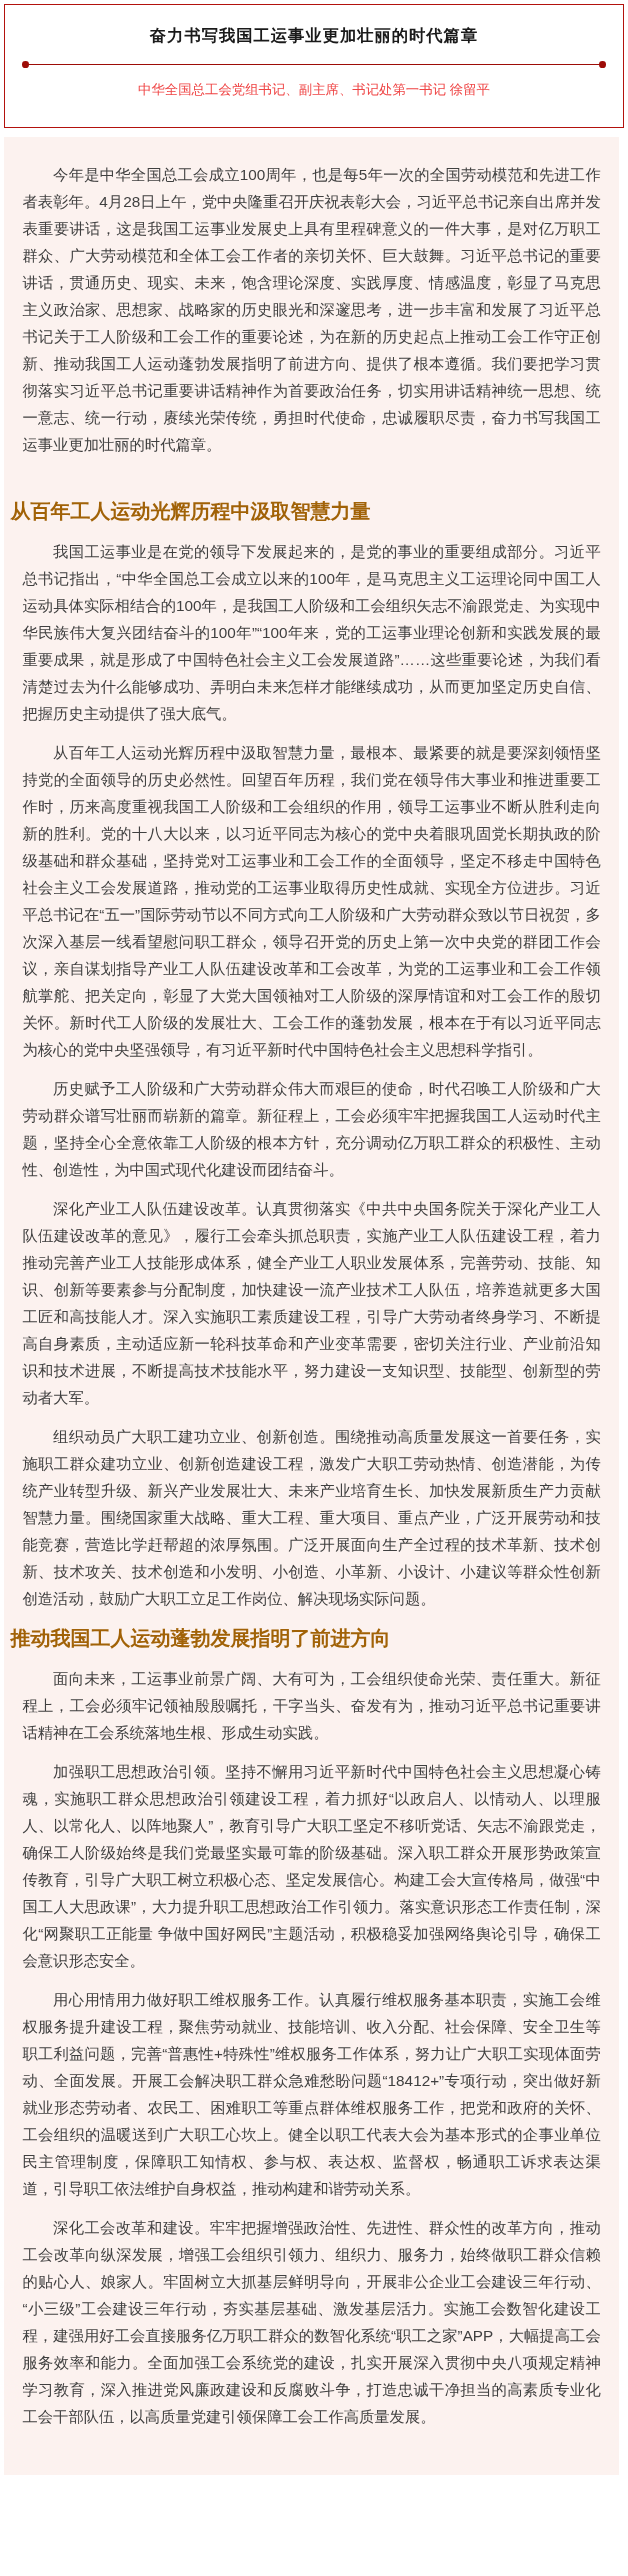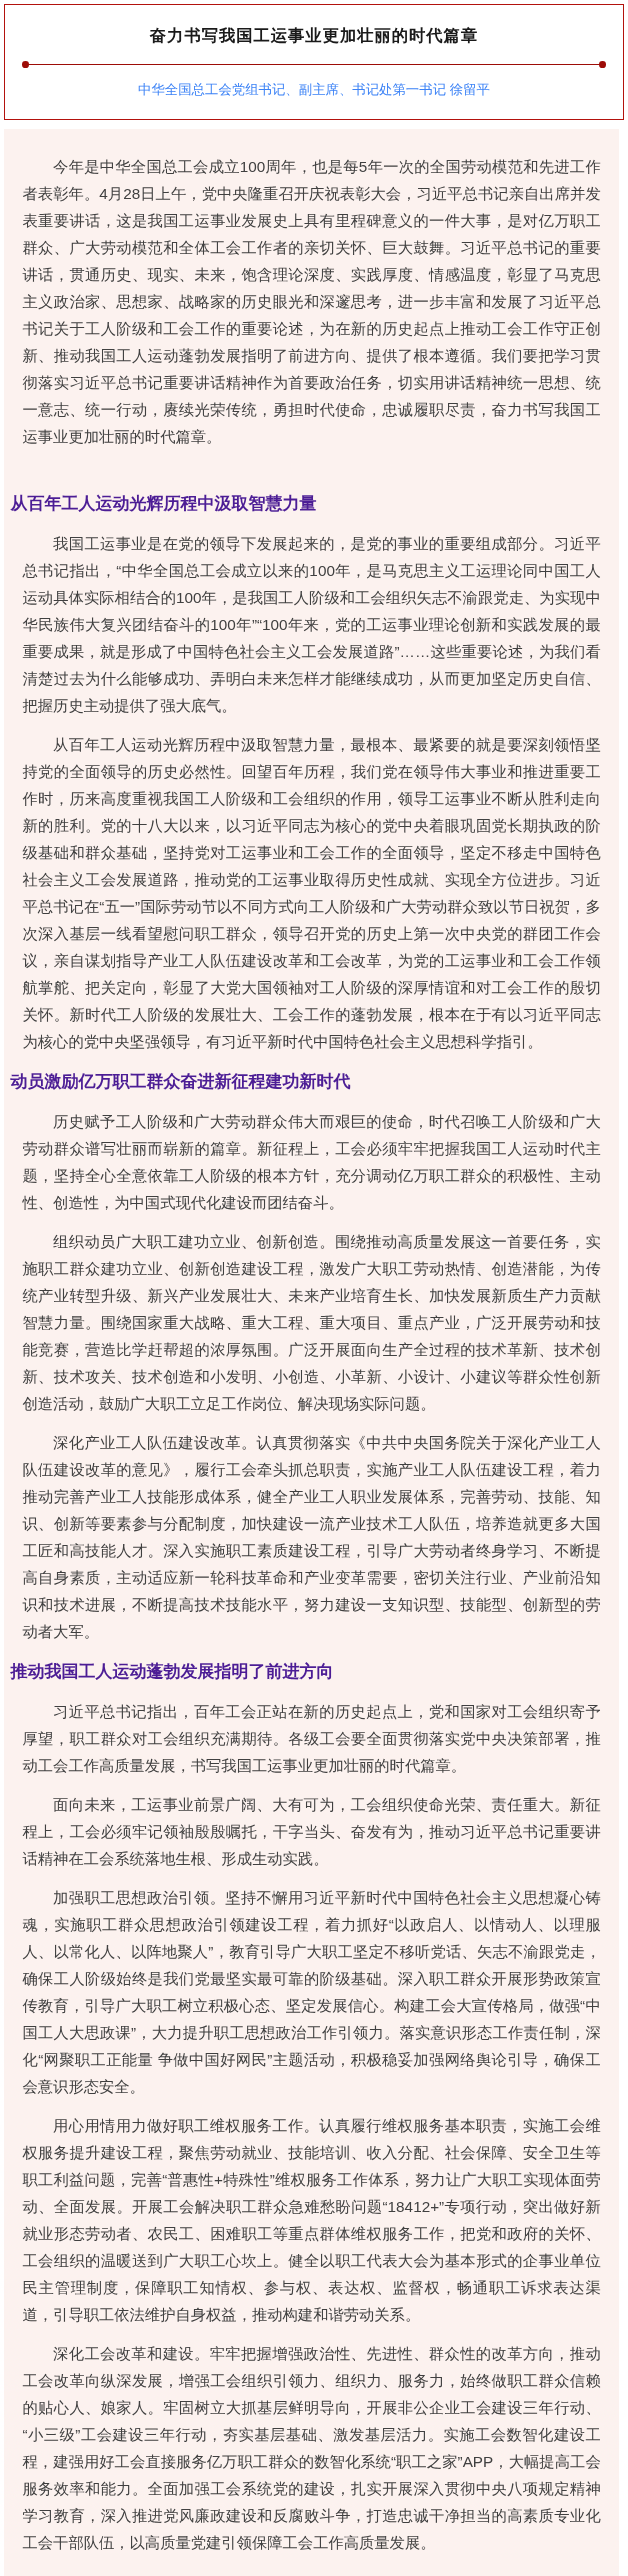--- a/index.html
+++ b/index.html
@@ -41,47 +41,47 @@
     border-radius:50%;
     background:#9d0c07;
     flex:0 0 auto;
   }
   .rule .line {
     flex:1 1 auto;
     height:1.9px;
     background:#9d0c07;
   }
   .byline {
-    margin:4px;
+    margin:12px;
     font-size:13.4px;
-    color:#3b82f6;
+    color:#ef4444;
     line-height:19px;
   }
   
   .article {
     margin:9.6px 8.6px 0 3.8px;
     background:#fcf2ef;
     padding:11.5px 6.7px 33px 6.7px;
     box-sizing:border-box;
   }
   .para {
     margin:12px;
     font-size:15.3px;
     line-height:27px;
     color:#404040;
     text-align:justify;
     text-indent:2em;
     word-break:break-all;
   }
   .section-heading {
     margin:0;
-    font-size:17px;
+    font-size:20px;
     line-height:29px;
     font-weight:bold;
-    color:#4c1d95;
+    color:#a16207;
     text-align:left;
   }
   .spacer { height:27px; }
 </style>
 </head>
 <body>
 
 <div class="page">
 
   <header class="title-box">
@@ -94,26 +94,24 @@
     <p class="byline">中华全国总工会党组书记、副主席、书记处第一书记 徐留平</p>
   </header>
 
   <main class="article">
 
   <p class="para">今年是中华全国总工会成立100周年，也是每5年一次的全国劳动模范和先进工作者表彰年。4月28日上午，党中央隆重召开庆祝表彰大会，习近平总书记亲自出席并发表重要讲话，这是我国工运事业发展史上具有里程碑意义的一件大事，是对亿万职工群众、广大劳动模范和全体工会工作者的亲切关怀、巨大鼓舞。习近平总书记的重要讲话，贯通历史、现实、未来，饱含理论深度、实践厚度、情感温度，彰显了马克思主义政治家、思想家、战略家的历史眼光和深邃思考，进一步丰富和发展了习近平总书记关于工人阶级和工会工作的重要论述，为在新的历史起点上推动工会工作守正创新、推动我国工人运动蓬勃发展指明了前进方向、提供了根本遵循。我们要把学习贯彻落实习近平总书记重要讲话精神作为首要政治任务，切实用讲话精神统一思想、统一意志、统一行动，赓续光荣传统，勇担时代使命，忠诚履职尽责，奋力书写我国工运事业更加壮丽的时代篇章。</p>
       <div class="spacer"></div>
       <h2 class="section-heading">从百年工人运动光辉历程中汲取智慧力量</h2>
       <p class="para">我国工运事业是在党的领导下发展起来的，是党的事业的重要组成部分。习近平总书记指出，“中华全国总工会成立以来的100年，是马克思主义工运理论同中国工人运动具体实际相结合的100年，是我国工人阶级和工会组织矢志不渝跟党走、为实现中华民族伟大复兴团结奋斗的100年”“100年来，党的工运事业理论创新和实践发展的最重要成果，就是形成了中国特色社会主义工会发展道路”……这些重要论述，为我们看清楚过去为什么能够成功、弄明白未来怎样才能继续成功，从而更加坚定历史自信、把握历史主动提供了强大底气。</p>
       <p class="para">从百年工人运动光辉历程中汲取智慧力量，最根本、最紧要的就是要深刻领悟坚持党的全面领导的历史必然性。回望百年历程，我们党在领导伟大事业和推进重要工作时，历来高度重视我国工人阶级和工会组织的作用，领导工运事业不断从胜利走向新的胜利。党的十八大以来，以习近平同志为核心的党中央着眼巩固党长期执政的阶级基础和群众基础，坚持党对工运事业和工会工作的全面领导，坚定不移走中国特色社会主义工会发展道路，推动党的工运事业取得历史性成就、实现全方位进步。习近平总书记在“五一”国际劳动节以不同方式向工人阶级和广大劳动群众致以节日祝贺，多次深入基层一线看望慰问职工群众，领导召开党的历史上第一次中央党的群团工作会议，亲自谋划指导产业工人队伍建设改革和工会改革，为党的工运事业和工会工作领航掌舵、把关定向，彰显了大党大国领袖对工人阶级的深厚情谊和对工会工作的殷切关怀。新时代工人阶级的发展壮大、工会工作的蓬勃发展，根本在于有以习近平同志为核心的党中央坚强领导，有习近平新时代中国特色社会主义思想科学指引。</p>
-      <h2 class="section-heading">动员激励亿万职工群众奋进新征程建功新时代</h2>
       <p class="para">历史赋予工人阶级和广大劳动群众伟大而艰巨的使命，时代召唤工人阶级和广大劳动群众谱写壮丽而崭新的篇章。新征程上，工会必须牢牢把握我国工人运动时代主题，坚持全心全意依靠工人阶级的根本方针，充分调动亿万职工群众的积极性、主动性、创造性，为中国式现代化建设而团结奋斗。</p>
+      <p class="para">深化产业工人队伍建设改革。认真贯彻落实《中共中央国务院关于深化产业工人队伍建设改革的意见》，履行工会牵头抓总职责，实施产业工人队伍建设工程，着力推动完善产业工人技能形成体系，健全产业工人职业发展体系，完善劳动、技能、知识、创新等要素参与分配制度，加快建设一流产业技术工人队伍，培养造就更多大国工匠和高技能人才。深入实施职工素质建设工程，引导广大劳动者终身学习、不断提高自身素质，主动适应新一轮科技革命和产业变革需要，密切关注行业、产业前沿知识和技术进展，不断提高技术技能水平，努力建设一支知识型、技能型、创新型的劳动者大军。</p>
       <p class="para">组织动员广大职工建功立业、创新创造。围绕推动高质量发展这一首要任务，实施职工群众建功立业、创新创造建设工程，激发广大职工劳动热情、创造潜能，为传统产业转型升级、新兴产业发展壮大、未来产业培育生长、加快发展新质生产力贡献智慧力量。围绕国家重大战略、重大工程、重大项目、重点产业，广泛开展劳动和技能竞赛，营造比学赶帮超的浓厚氛围。广泛开展面向生产全过程的技术革新、技术创新、技术攻关、技术创造和小发明、小创造、小革新、小设计、小建议等群众性创新创造活动，鼓励广大职工立足工作岗位、解决现场实际问题。</p>
-      <p class="para">深化产业工人队伍建设改革。认真贯彻落实《中共中央国务院关于深化产业工人队伍建设改革的意见》，履行工会牵头抓总职责，实施产业工人队伍建设工程，着力推动完善产业工人技能形成体系，健全产业工人职业发展体系，完善劳动、技能、知识、创新等要素参与分配制度，加快建设一流产业技术工人队伍，培养造就更多大国工匠和高技能人才。深入实施职工素质建设工程，引导广大劳动者终身学习、不断提高自身素质，主动适应新一轮科技革命和产业变革需要，密切关注行业、产业前沿知识和技术进展，不断提高技术技能水平，努力建设一支知识型、技能型、创新型的劳动者大军。</p>
       <h2 class="section-heading">推动我国工人运动蓬勃发展指明了前进方向</h2>
-      <p class="para">习近平总书记指出，百年工会正站在新的历史起点上，党和国家对工会组织寄予厚望，职工群众对工会组织充满期待。各级工会要全面贯彻落实党中央决策部署，推动工会工作高质量发展，书写我国工运事业更加壮丽的时代篇章。</p>
       <p class="para">面向未来，工运事业前景广阔、大有可为，工会组织使命光荣、责任重大。新征程上，工会必须牢记领袖殷殷嘱托，干字当头、奋发有为，推动习近平总书记重要讲话精神在工会系统落地生根、形成生动实践。</p>
       <p class="para">加强职工思想政治引领。坚持不懈用习近平新时代中国特色社会主义思想凝心铸魂，实施职工群众思想政治引领建设工程，着力抓好“以政启人、以情动人、以理服人、以常化人、以阵地聚人”，教育引导广大职工坚定不移听党话、矢志不渝跟党走，确保工人阶级始终是我们党最坚实最可靠的阶级基础。深入职工群众开展形势政策宣传教育，引导广大职工树立积极心态、坚定发展信心。构建工会大宣传格局，做强“中国工人大思政课”，大力提升职工思想政治工作引领力。落实意识形态工作责任制，深化“网聚职工正能量 争做中国好网民”主题活动，积极稳妥加强网络舆论引导，确保工会意识形态安全。</p>
       <p class="para">用心用情用力做好职工维权服务工作。认真履行维权服务基本职责，实施工会维权服务提升建设工程，聚焦劳动就业、技能培训、收入分配、社会保障、安全卫生等职工利益问题，完善“普惠性+特殊性”维权服务工作体系，努力让广大职工实现体面劳动、全面发展。开展工会解决职工群众急难愁盼问题“18412+”专项行动，突出做好新就业形态劳动者、农民工、困难职工等重点群体维权服务工作，把党和政府的关怀、工会组织的温暖送到广大职工心坎上。健全以职工代表大会为基本形式的企事业单位民主管理制度，保障职工知情权、参与权、表达权、监督权，畅通职工诉求表达渠道，引导职工依法维护自身权益，推动构建和谐劳动关系。</p>
       <p class="para">深化工会改革和建设。牢牢把握增强政治性、先进性、群众性的改革方向，推动工会改革向纵深发展，增强工会组织引领力、组织力、服务力，始终做职工群众信赖的贴心人、娘家人。牢固树立大抓基层鲜明导向，开展非公企业工会建设三年行动、“小三级”工会建设三年行动，夯实基层基础、激发基层活力。实施工会数智化建设工程，建强用好工会直接服务亿万职工群众的数智化系统“职工之家”APP，大幅提高工会服务效率和能力。全面加强工会系统党的建设，扎实开展深入贯彻中央八项规定精神学习教育，深入推进党风廉政建设和反腐败斗争，打造忠诚干净担当的高素质专业化工会干部队伍，以高质量党建引领保障工会工作高质量发展。</p>
     </main>
 
 </div>
 
 
 </body></html>

